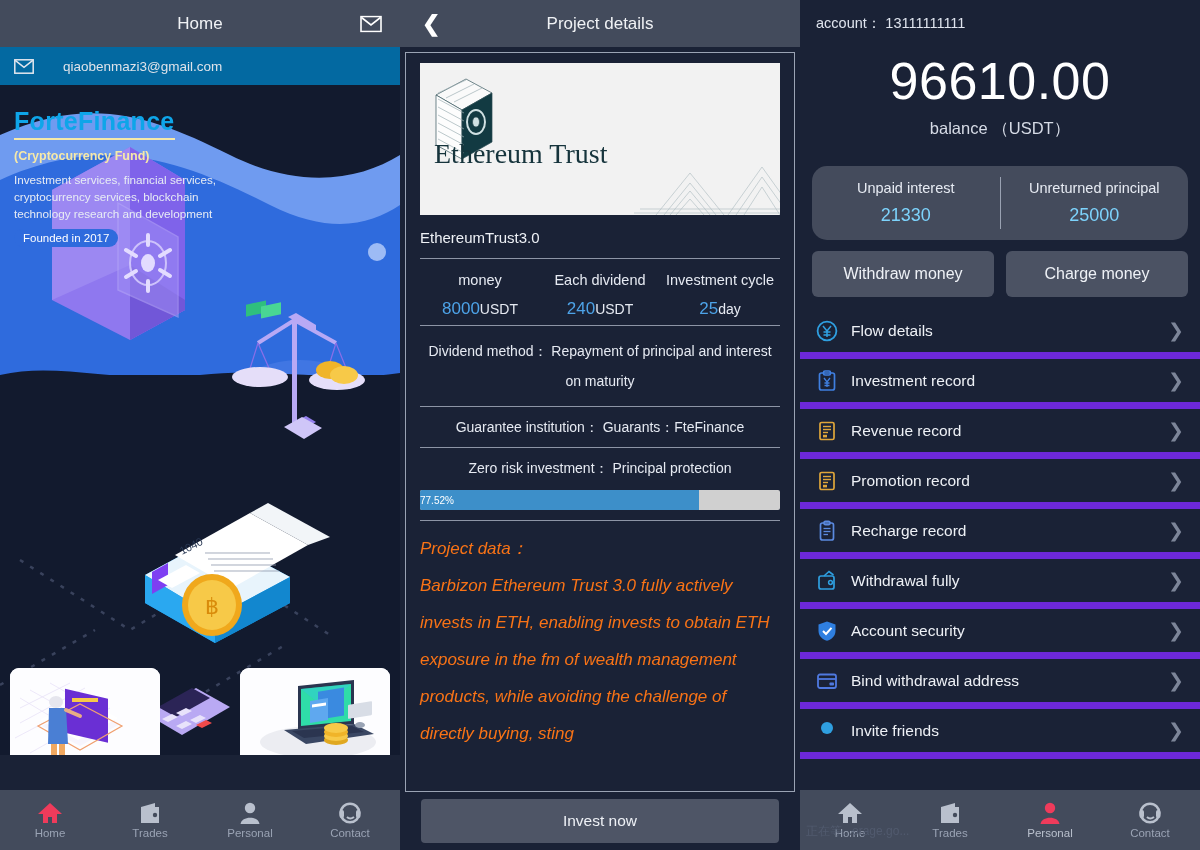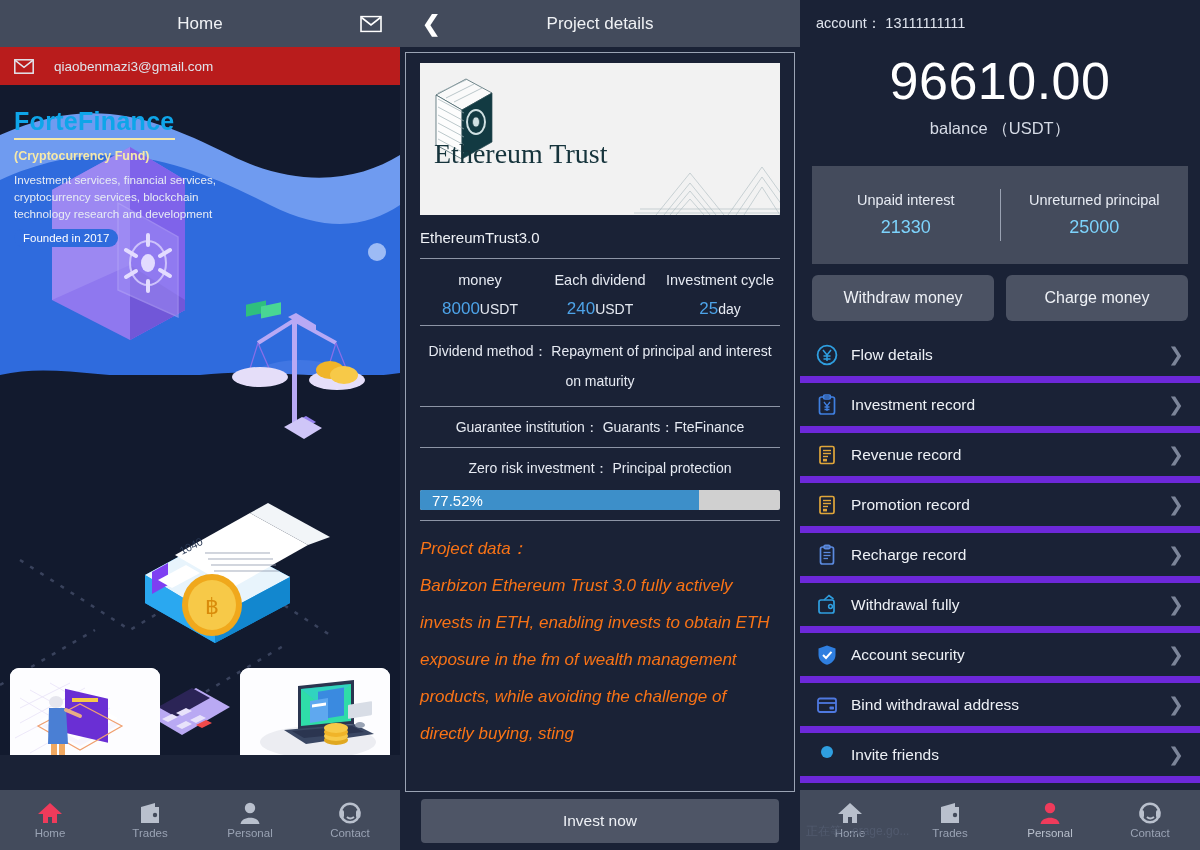--- a/index.html
+++ b/index.html
@@ -9,22 +9,22 @@
   .panel { width:400px; height:850px; position:relative; overflow:hidden; background:#1a2236; }
 
   
   .topbar { height:47px; background:#434b5c; display:flex; align-items:center;
      justify-content:center; position:relative; color:#f0f2f5; font-size:17px; }
   .topbar .back { position:absolute; left:22px; top:50%; transform:translateY(-50%);
      font-size:22px; line-height:1; color:#ffffff; font-weight:bold; }
   .topbar .mail { position:absolute; right:18px; top:50%; transform:translateY(-50%); }
 
   
-  .mailrow { height:38px; background:#b91c1c; display:flex; align-items:center;
-     padding-left:14px; gap:20px; color:#dfe3ea; font-size:13.5px; }
+  .mailrow { height:38px; background:#0369a1; display:flex; align-items:center;
+     padding-left:14px; gap:29px; color:#dfe3ea; font-size:13.5px; }
   .hero { position:absolute; top:85px; left:0; width:400px; height:670px;
      background:#121a2e; overflow:hidden; }
   .hero .bg-blue { position:absolute; left:0; top:0; width:400px; height:385px; overflow:hidden;}
   .brand { position:absolute; left:14px; top:22px; z-index:5; width:210px; }
   .brand h1 { font-size:25px; color:#0ea5e9; letter-spacing:.3px;
      border-bottom:2px solid #f6e9a8; display:inline-block; padding-bottom:2px; font-weight:bold;}
   .brand .sub { color:#f6e9a8; font-size:12.5px; font-weight:bold; margin-top:9px; }
   .brand .desc { color:#e7ecf4; font-size:11.7px; line-height:17px; margin-top:8px; }
   .badge { display:inline-block; margin-top:7px; background:#2f6bdd; color:#fff;
      font-size:11.5px; padding:3px 9px; border-radius:10px; }
@@ -48,33 +48,33 @@
   .hr { height:1px; background:#8d95a6; width:100%; }
   .stat-row { display:flex; padding:13px 0 6px 0; }
   .stat-col { flex:1; text-align:center; }
   .stat-col .k { color:#e6eaf2; font-size:14.5px; }
   .stat-col .v { margin-top:11px; font-size:14px; color:#e6eaf2; }
   .stat-col .v b { color:#4da3e8; font-weight:normal; font-size:17px; }
   .inforow { color:#e6eaf2; font-size:14px; line-height:30px; padding:10px 0;text-align:center; }
   .bar { height:20px; background:#d0d0d0; border-radius:2px; margin:12px 0 10px 0;
      position:relative; overflow:hidden; }
   .bar .fill { height:100%; background:#3d8fc9; display:flex; align-items:center; }
-  .bar .pct { color:#fff; font-size:15px; padding-left:12px; }
+  .bar .pct { color:#fff; font-size:10px; padding-left:0; }
   .pdata { color:#f97316; font-size:17px; line-height:37px; padding-top:9px;font-style:italic; }
   .invest-wrap { position:absolute; bottom:0; left:0; width:400px; height:58px;
      background:#1a2236; display:flex; align-items:center; justify-content:center; z-index:10;}
   .invest-btn { width:358px; height:44px; background:#4e5566; color:#eef1f6;
      border-radius:4px; display:flex; align-items:center; justify-content:center; font-size:15.5px;}
 
   
   .acct { color:#dfe4ee; font-size:14.5px; padding:14px 0 0 16px; }
   .balance { text-align:center; margin-top:18px; }
   .balance .num { font-size:52px; color:#ffffff; letter-spacing:.5px; }
   .balance .lbl { font-size:16.5px; color:#d6dbe6; margin-top:7px; }
-  .sumcard { margin:26px 12px 0 12px; height:98px; background:#444b5c; border-radius:0;
+  .sumcard { margin:26px 12px 0 12px; height:74px; background:#444b5c; border-radius:15px;
      display:flex; align-items:center; }
   .sumhalf { flex:1; text-align:center; color:#e7ebf3; }
   .sumhalf .k { font-size:14.5px; }
   .sumhalf .v { font-size:18px; margin-top:9px; color:#7dd3fc; }
   .sumdiv { width:1px; height:52px; background:#9aa2b2; }
   .actions { display:flex; gap:12px; margin:11px 12px 0 12px; }
   .act-btn { flex:1; height:46px; background:#4b5263; border-radius:6px; color:#eef1f6;
      font-size:16px; display:flex; align-items:center; justify-content:center; }
   .menu { margin-top:12px; }
   .mrow { height:50px; display:flex; align-items:center; padding:0 16px;

